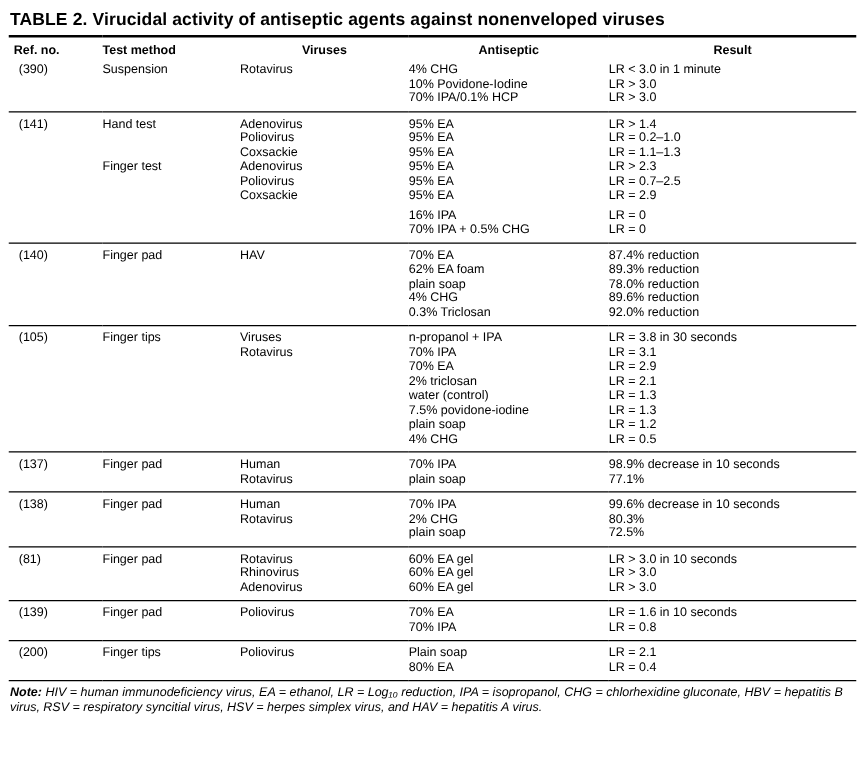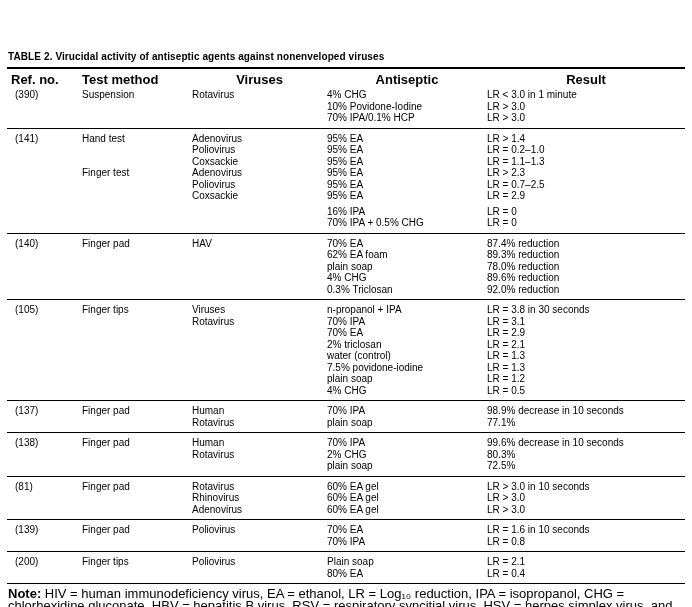--- a/index.html
+++ b/index.html
@@ -14,41 +14,40 @@
     color: #000000;
     box-sizing: border-box;
   }
   .page {
     box-sizing: border-box;
     width: 692px;
     height: 607px;
     padding: 5px 7px 0 7px;
   }
   .title {
-    font-size: 10px;
+    font-size: 14px;
     font-weight: bold;
     letter-spacing: 0.1px;
     padding: 2px 0 5px 1px;
     white-space: nowrap;
-    margin-top: 44px;
   }
   table.data-table {
     width: 100%;
     border-collapse: collapse;
     border-bottom: 1px solid #000000;
     table-layout: fixed;
   }
   col.col-ref        { width: 75px; }
   col.col-method     { width: 110px; }
   col.col-virus      { width: 135px; }
   col.col-antiseptic { width: 160px; }
   col.col-result     { width: auto; }
   thead th {
     border-top: 2px solid #000000;
-    font-size: 13px;
+    font-size: 10px;
     font-weight: bold;
     text-align: left;
     padding: 5px 0 4px 0;
     line-height: 11px;
   }
   thead th.center { text-align: center; }
   thead th.ref-head { padding-left: 4px; }
   tbody td {
     font-size: 10px;
     line-height: 11.5px;
@@ -59,23 +58,24 @@
   }
   tbody td.ref-cell { padding-left: 8px; }
   tr.group-start td {
     border-top: 1px solid #000000;
     padding-top: 4px;
   }
   tr.group-end td {
     padding-bottom: 4px;
   }
   .note {
-    font-size: 13px;
+    font-size: 10px;
     line-height: 12px;
     padding: 4px 2px 0 1px;
+    font-style: italic;
   }
   .note-label { font-weight: bold; }
 </style>
 </head>
 <body>
 
 <div class="page">
 
   <div class="title">
     <span>TABLE 2.</span>

